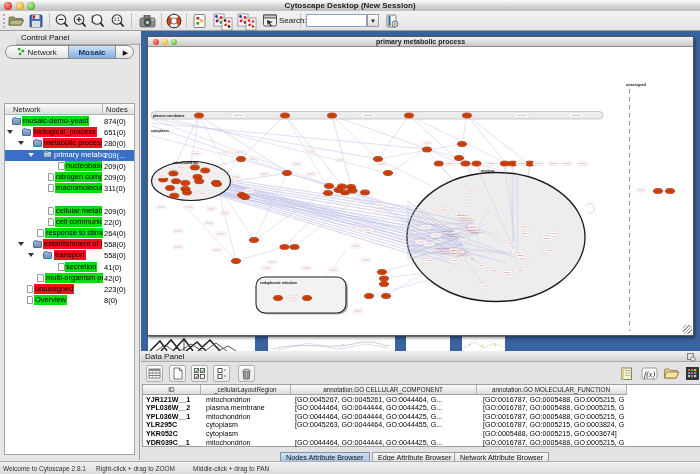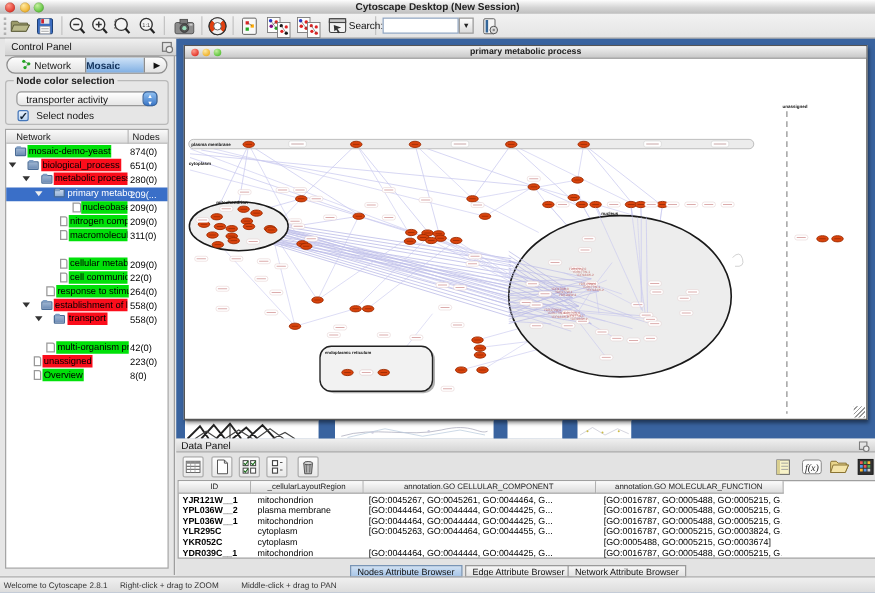--- a/index.html
+++ b/index.html
@@ -10,23 +10,23 @@
 #titlebar .t{position:absolute;left:0;right:0;top:1px;text-align:center;font-size:8px;font-weight:bold;color:#222}
 
 #toolbar{left:0;top:11px;width:700px;height:20px;background:linear-gradient(#f2f2f2,#e4e4e4);border-bottom:1px solid #9b9b9b}
 .sep{position:absolute;top:2px;width:1px;height:15px;background:#c4c4c4}
 .ticon{position:absolute;top:2px}
 #searchlbl{position:absolute;left:279px;top:5px;font-size:8px;color:#111}
 #searchbox{position:absolute;left:306px;top:3px;width:61px;height:13px;background:#fff;border:1px solid #8fa4c0}
 #searchdrop{position:absolute;left:367px;top:3px;width:12px;height:13px;background:linear-gradient(#fdfdfd,#dcdcdc);border:1px solid #9b9b9b;font-size:6px;text-align:center;line-height:13px;color:#222}
 
 #leftpanel{left:0;top:31px;width:140px;height:429px;background:#e6e6e6;border-right:1px solid #9e9e9e}
-#cphead{left:4px;top:0;width:139px;height:14px;background:linear-gradient(#f0f0f0,#d2d2d2);border-bottom:1px solid #ababab;font-size:8px;color:#111;padding:2px 0 10px 5px}
+#cphead{left:16px;top:0;width:139px;height:14px;background:linear-gradient(#f0f0f0,#d2d2d2);border-bottom:1px solid #ababab;font-size:8px;color:#111;padding:2px 0 10px 5px}
 #tabbar{left:5px;top:14px;width:129px;height:14px;border:1px solid #8d8d8d;border-radius:7px;background:linear-gradient(#fdfdfd,#e2e2e2);overflow:hidden}
-#tab-mosaic{position:absolute;left:62px;top:0;width:48px;height:14px;background:linear-gradient(#cfe3f7,#74a7e0);border-left:1px solid #8d8d8d;border-right:1px solid #8d8d8d;font-size:8px;font-weight:bold;color:#13335c;text-align:left;line-height:13px}
+#tab-mosaic{position:absolute;left:62px;top:0;width:48px;height:14px;background:linear-gradient(#cfe3f7,#74a7e0);border-left:1px solid #8d8d8d;border-right:1px solid #8d8d8d;font-size:8px;font-weight:bold;color:#13335c;text-align:center;line-height:13px}
 #tab-net{position:absolute;left:0;top:0;width:62px;height:14px;font-size:8px;color:#222;text-align:center;line-height:13px}
 #tab-arrow{position:absolute;left:110px;top:0;width:19px;height:14px;font-size:7px;color:#111;text-align:center;line-height:13px}
 #groupbox{left:4px;top:33px;width:131px;height:36px;border:1px solid #b9b9b9;border-radius:3px}
 #grouplbl{position:absolute;left:6px;top:-5px;background:#e6e6e6;padding:0 2px;font-size:8px;font-weight:bold;color:#222}
 #dropdown{position:absolute;left:8px;top:8px;width:113px;height:12px;border:1px solid #9a9a9a;border-radius:4px;background:linear-gradient(#ffffff,#e6e6e6);font-size:8px;color:#111;padding:1px 0 0 7px}
 #stepper{position:absolute;right:-1px;top:-1px;width:12px;height:12px;border-radius:4px;background:linear-gradient(#8fc0f2,#3c78c8);border:1px solid #3664a0;color:#fff;font-size:4.5px;line-height:6px;text-align:center}
 #cbx{position:absolute;left:9px;top:23px;width:9px;height:9px;border:1px solid #4477bb;border-radius:2px;background:linear-gradient(#eaf2fc,#bcd6f2);color:#123;font-size:9px;line-height:9px;font-weight:bold;text-align:center}
 #cbxlbl{position:absolute;left:24px;top:23px;font-size:8px;color:#111}
 #treebox{left:4px;top:72px;width:131px;height:352px;border:1px solid #a5a5a5;background:#fff}
 #treehead{position:absolute;left:0;top:0;width:129px;height:11px;background:linear-gradient(#fafafa,#dedede);border-bottom:1px solid #b4b4b4;font-size:7.5px;color:#222}
@@ -199,26 +199,20 @@
     <div id="tab-net"><svg width="8" height="9" viewBox="0 0 8 9" style="vertical-align:-1px">
             <circle cx="2" cy="2" r="1.3" fill="#2a2"></circle>
             <circle cx="6" cy="4" r="1.3" fill="#2a2"></circle>
             <circle cx="3" cy="7" r="1.3" fill="#2a2"></circle>
             <line x1="2" y1="2" x2="6" y2="4" stroke="#383" stroke-width="0.6"></line>
             <line x1="6" y1="4" x2="3" y2="7" stroke="#383" stroke-width="0.6"></line>
           </svg> Network</div>
     <div id="tab-mosaic">Mosaic</div>
     <div id="tab-arrow">▶</div>
   </div>
-  <div id="groupbox" class="abs">
-    <div id="grouplbl">Node color selection</div>
-    <div id="dropdown">transporter activity<div id="stepper">▲<br>▼</div></div>
-    <div id="cbx">✓</div>
-        <div id="cbxlbl">Select nodes</div>
-  </div>
   <div id="treebox" class="abs">
     <div id="treehead">
           <span class="c1">Network</span>
           <div class="dv"></div>
           <span class="c2">Nodes</span>
         </div>
     <div class="trow" style="top:12.0px">
           <div class="fold" style="left:6.6px"></div>
           <span class="hl g" style="position:absolute;left:17px;top:0;max-width:80px">mosaic-demo-yeast</span>
           <span class="num">874(0)</span>
@@ -275,20 +269,25 @@
           <div class="tri" style="left:12.7px"></div>
           <div class="fold" style="left:27.6px"></div>
           <span class="hl r" style="position:absolute;left:38px;top:0;max-width:59px">establishment of lo</span>
           <span class="num">558(0)</span>
         </div>
 <div class="trow" style="top:146.4px">
           <div class="tri" style="left:23.1px"></div>
           <div class="fold" style="left:38.1px"></div>
           <span class="hl r" style="position:absolute;left:49px;top:0;max-width:48px">transport</span>
           <span class="num">558(0)</span>
+        </div>
+<div class="trow" style="top:157.6px">
+          <div class="page" style="left:53.0px"></div>
+          <span class="hl g" style="position:absolute;left:60px;top:0;max-width:37px">secretion</span>
+          <span class="num">41(0)</span>
         </div>
 <div class="trow" style="top:168.8px">
           <div class="page" style="left:32.2px"></div>
           <span class="hl g" style="position:absolute;left:40px;top:0;max-width:58px">multi-organism pro</span>
           <span class="num">42(0)</span>
         </div>
 <div class="trow" style="top:180.0px">
           <div class="page" style="left:21.8px"></div>
           <span class="hl r" style="position:absolute;left:29px;top:0;max-width:68px">unassigned</span>
           <span class="num">223(0)</span>

